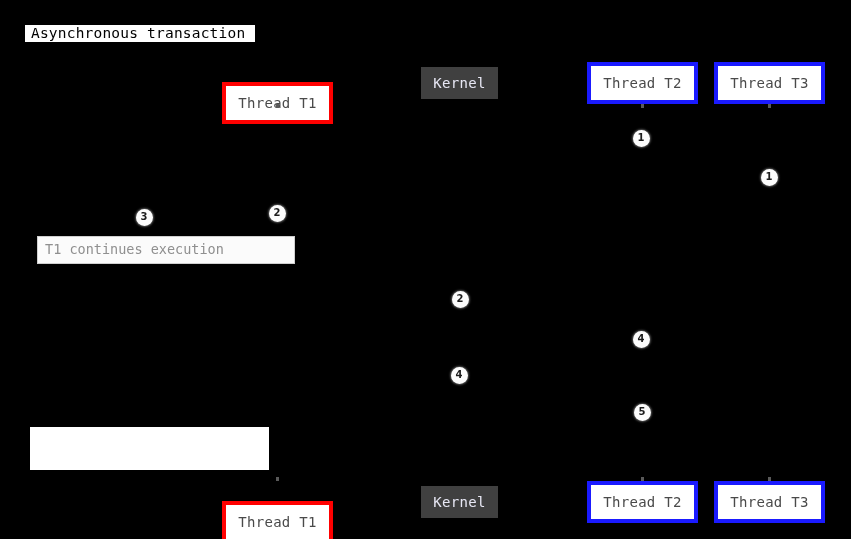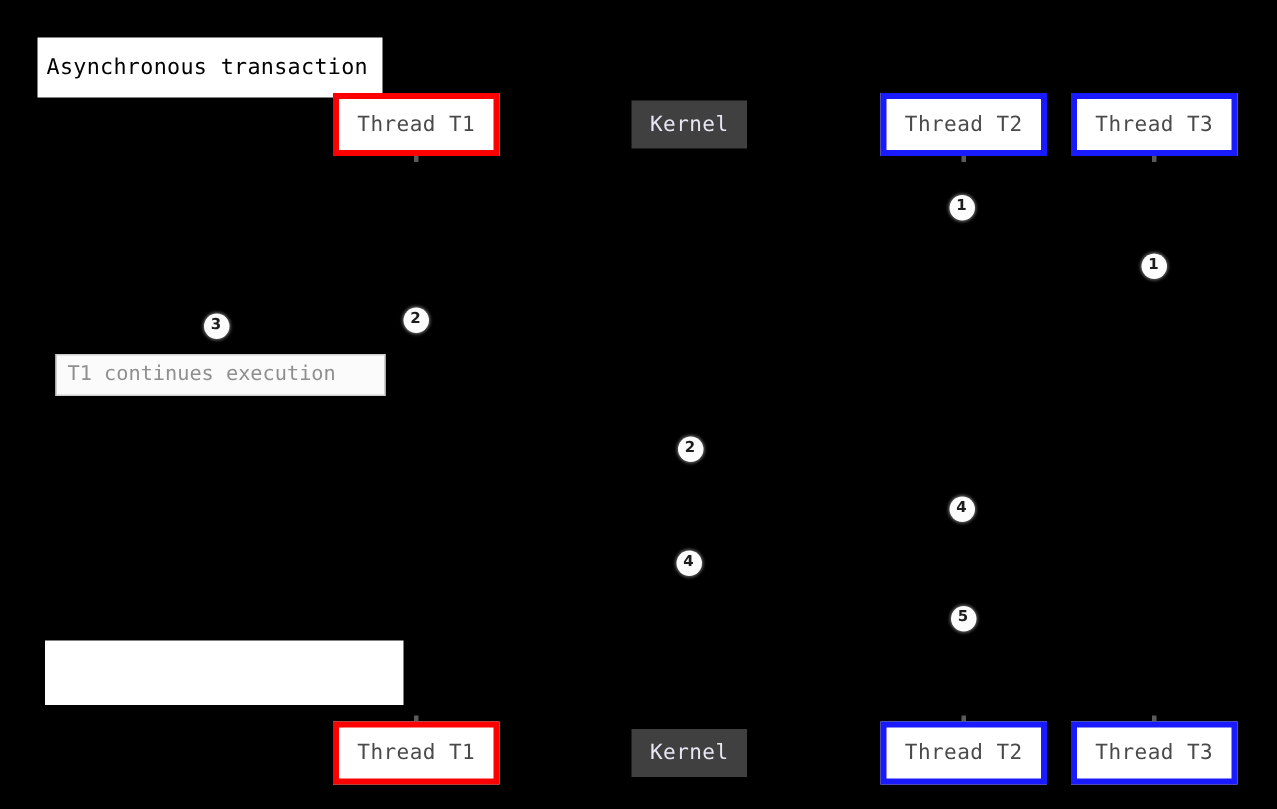--- a/index.html
+++ b/index.html
@@ -50,21 +50,21 @@
     font-size: 14px;
     line-height: 1;
     letter-spacing: 0.3px;
   }
   .participant.thread {
     background: #ffffff;
     color: #4a4a4a;
     border-style: solid;
     border-width: 4px;
   }
-  .participant.thread.red   { border-color: #ff0000; }
+  .participant.thread.red   { border-color: #ff0000; margin-top: 20px; }
   .participant.thread.blue  { border-color: #1a1aff; }
   .participant.kernel {
     background: #404040;
     color: #e8e8f5;
     border: 0;
   }
 
   
   .nub {
     position: absolute;
@@ -109,21 +109,21 @@
     justify-content: center;
     box-shadow: 0 0 2px 1px rgba(255,255,255,0.35);
     font-family: "DejaVu Sans", "Liberation Sans", sans-serif;
   }
 </style>
 </head>
 <body>
 
 <div id="canvas">
 
-  <div class="title-banner" style="left:25px; top:25px; width:230px; height:40px;text-align:center;">Asynchronous transaction</div>
+  <div class="title-banner" style="left:25px; top:25px; width:230px; height:17px;text-align:center;">Asynchronous transaction</div>
 
   <div id="participants-layer">
       <div class="participant thread red" style="left: 222px; top: 62px; width: 111px; height: 42px;">
         <span>Thread T1</span>
       </div>
       <div class="nub" style="left: 276px; top: 104px;"></div>
       <div class="participant kernel" style="left: 421px; top: 67px; width: 77px; height: 32px;">
         <span>Kernel</span>
       </div>
       <div class="participant thread blue" style="left: 587px; top: 62px; width: 111px; height: 42px;">
@@ -145,21 +145,21 @@
         <span>Thread T2</span>
       </div>
       <div class="nub" style="left: 641px; top: 477px;"></div>
       <div class="participant thread blue" style="left: 714px; top: 481px; width: 111px; height: 42px;">
         <span>Thread T3</span>
       </div>
       <div class="nub" style="left: 768px; top: 477px;"></div>
     </div>
 
   <div id="notes-layer">
-      <div class="note" style="left: 37px; top: 236px; width: 220px; height: 28px;">
+      <div class="note" style="left: 37px; top: 236px; width: 258px; height: 28px;">
         <span>T1 continues execution</span>
       </div>
       <div class="note blank" style="left: 30px; top: 427px; width: 239px; height: 43px;">
         <span></span>
       </div>
     </div>
 
   <div id="badges-layer">
       <div class="badge" style="left: 632.5px; top: 129.5px;">1</div>
       <div class="badge" style="left: 760.5px; top: 168.5px;">1</div>

